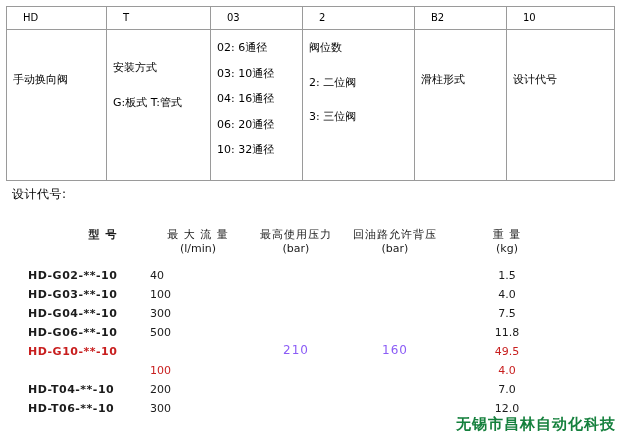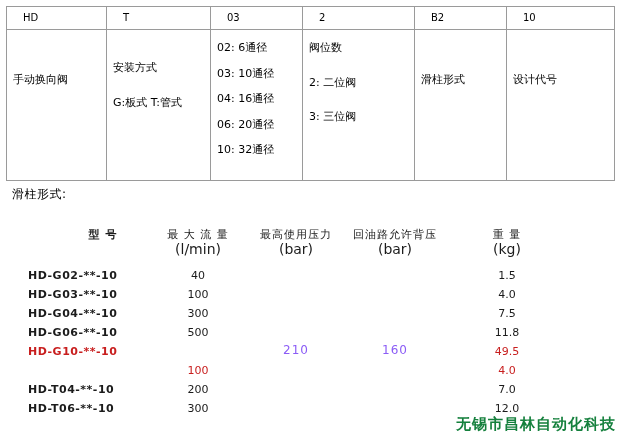--- a/index.html
+++ b/index.html
@@ -76,38 +76,38 @@
   .spec-head {
     position: relative;
     height: 36px;
   }
   .spec-head .col {
     position: absolute;
     text-align: center;
     line-height: 14px;
   }
   .spec-head .t1 { font-size: 11px; letter-spacing: 1px; }
-  .spec-head .t2 { font-size: 14px; }
+  .spec-head .t2 { font-size: 11px; }
 
   .spec-rows {
     position: relative;
     margin-top: 2px;
   }
   .srow {
     position: relative;
     height: 19px;
   }
   .srow .c {
     position: absolute;
     line-height: 19px;
     font-size: 11px;
     white-space: nowrap;
   }
   .c-model { left: 18px; width: 150px; text-align: left; letter-spacing: 0.5px; font-weight: bold; }
-  .c-flow  { left: 140px; width: 96px; text-align: center; }
+  .c-flow  { left: 140px; width: 96px; text-align: left; }
   .c-press { left: 236px; width: 100px; text-align: center; }
   .c-back  { left: 330px; width: 110px; text-align: center; }
   .c-weight{ left: 442px; width: 110px; text-align: center; }
 
   .hi { color: #c81e1e; }
 
   .merged {
     position: absolute;
     font-size: 12px;
     color: #8b5cf6;
@@ -194,21 +194,21 @@
     </td>
     <td class="mid-align2">
       <div class="cell-lines">
         <div>设计代号</div>
       </div>
     </td>
   </tr>
 </tbody>
   </table>
 
-<div class="section-title">滑柱形式:</div>
+<div class="section-title">设计代号:</div>
 
 <div class="spec">
 
   <div class="spec-head">
     <div class="col c-model" style="left:18px; width:150px; text-align:center;">
       <div class="t1">型  号</div>
       <div class="t2"></div>
     </div>
     <div class="col c-flow">
       <div class="t1">最 大 流 量</div>

